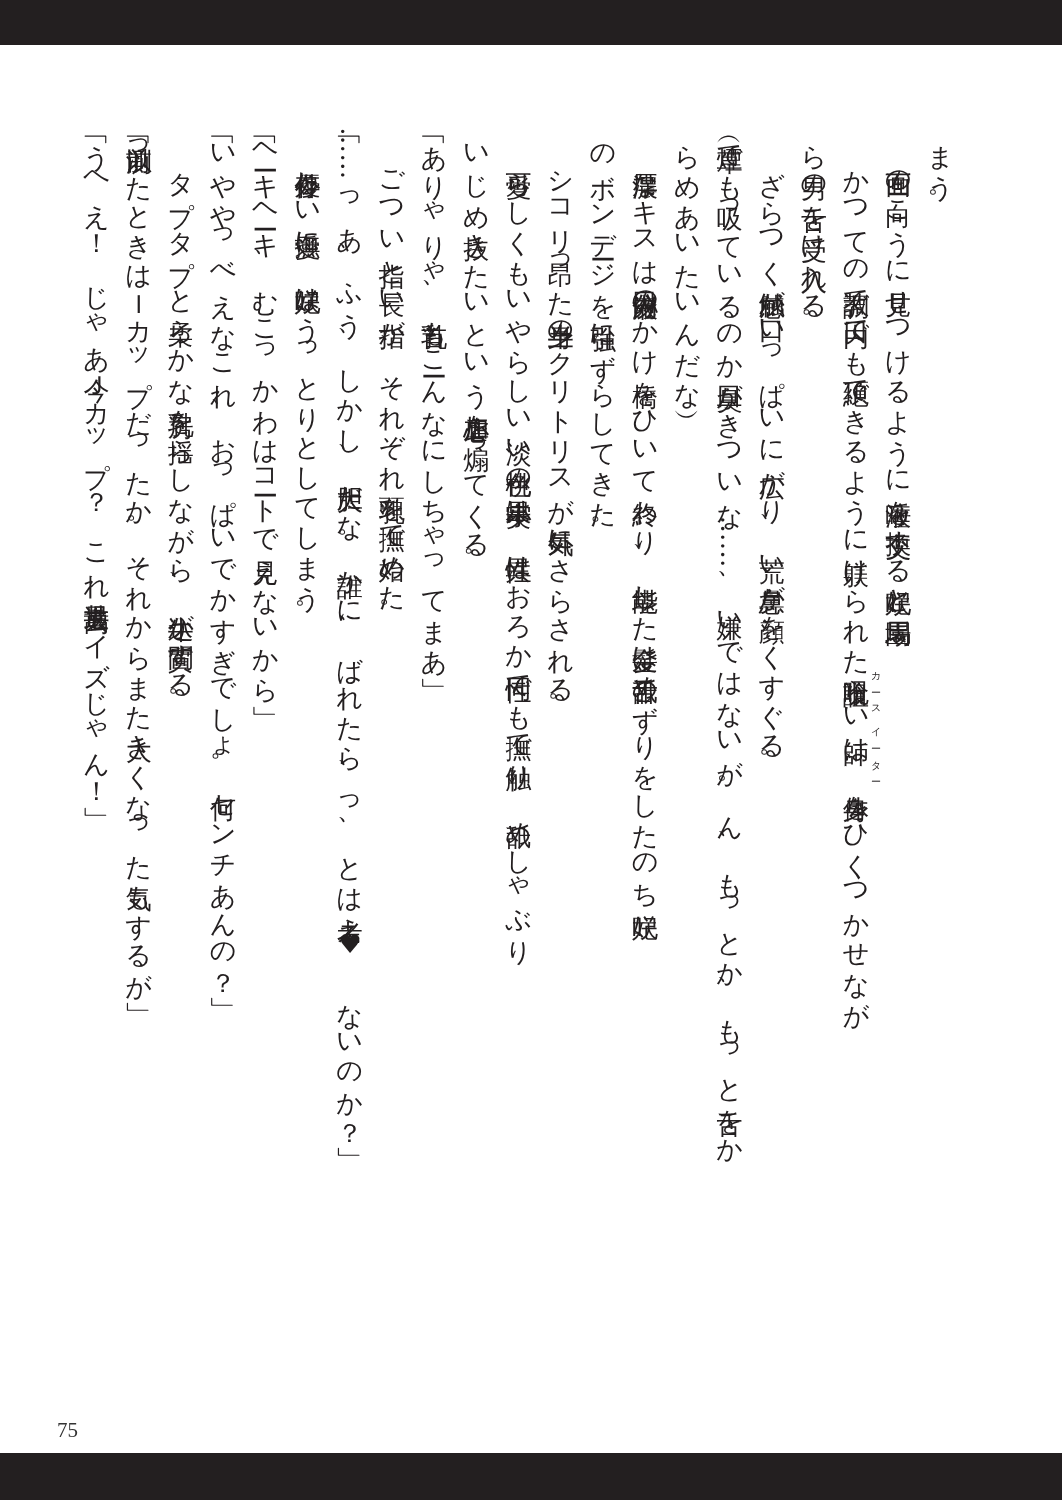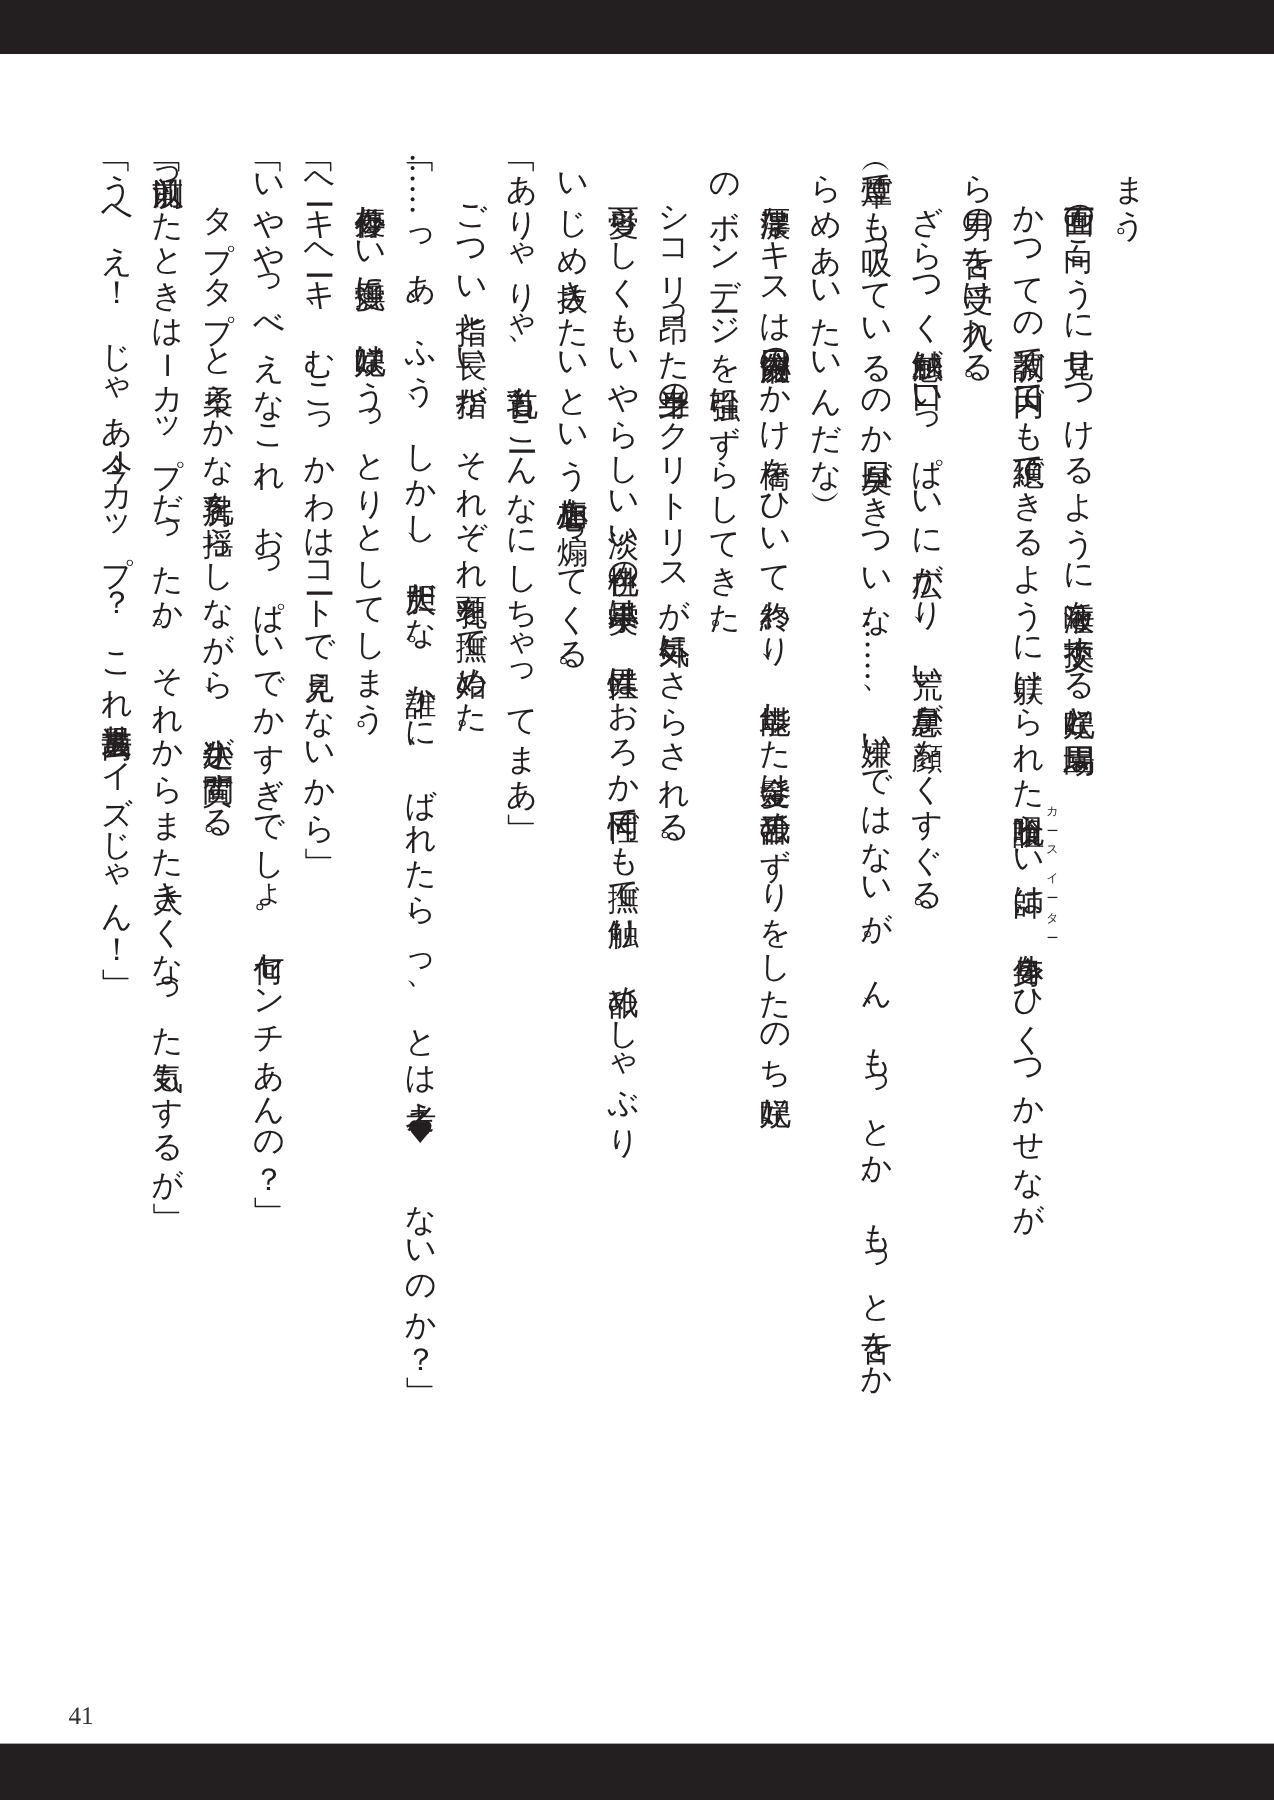--- a/index.html
+++ b/index.html
@@ -84,15 +84,15 @@
   <div class="col">　ごつい指と長い指が、それぞれ乳頭を撫で始めた。</div>
   <div class="col">「……っあ、ふう、しかし、大胆だな。誰かに、ばれたら、っ、とは考え♥　ないのか？」</div>
   <div class="col">　存外優しい愛撫に、咲妃はうっとりとしてしまう。</div>
   <div class="col">「ヘーキヘーキ、むこっかわはコートで見えないから」</div>
   <div class="col">「いややっべえなこれ、おっぱいでかすぎでしょ。何センチあんの？」</div>
   <div class="col">　タプタプと柔らかな乳房を揺らしながら、牛込が質問する。</div>
   <div class="col">「以前測ったときはＩカップだったか。それからまた大きくなった気もするが」</div>
   <div class="col">「うへえ！　じゃあ今Ｊカップ？　これ過去最高サイズじゃん！」</div>
 </div>
 
-<div class="page-number">41</div>
+<div class="page-number">75</div>
 
 <div class="bar bottom"></div>
 
 </body></html>

